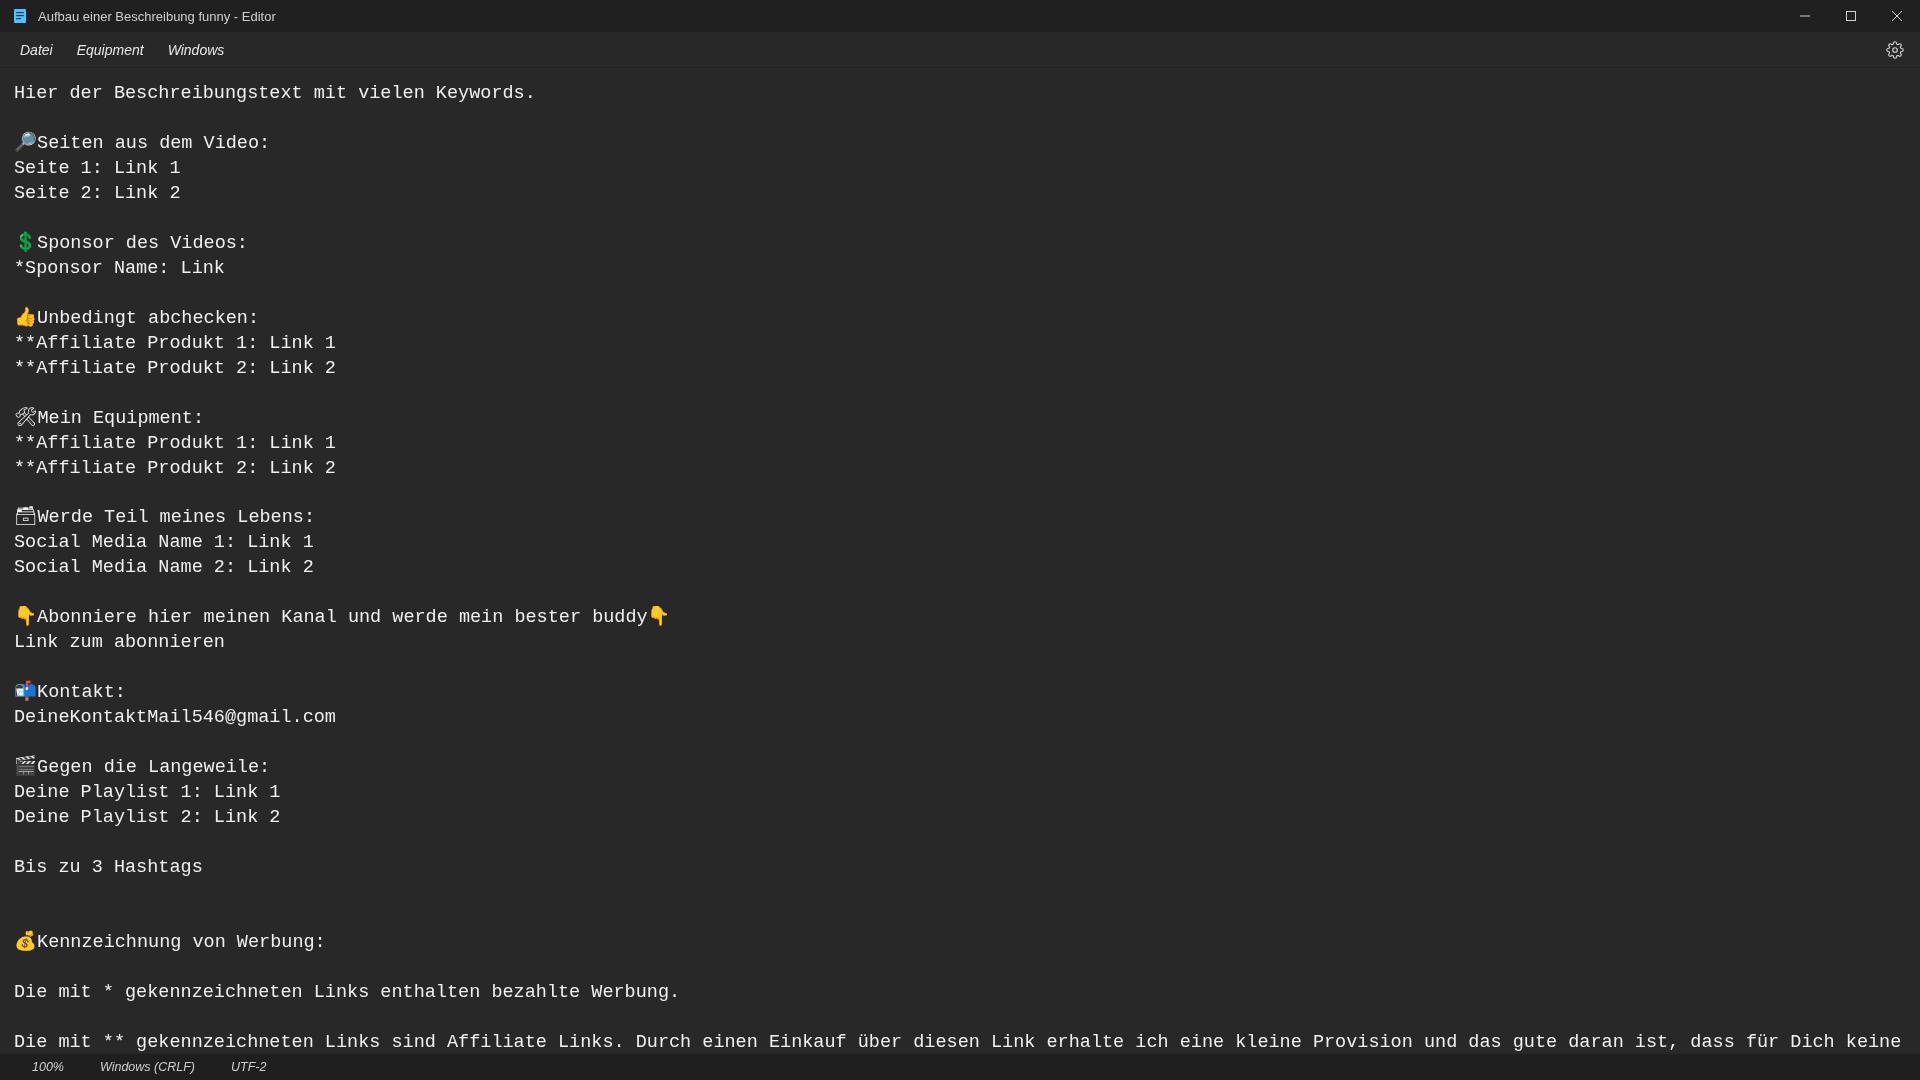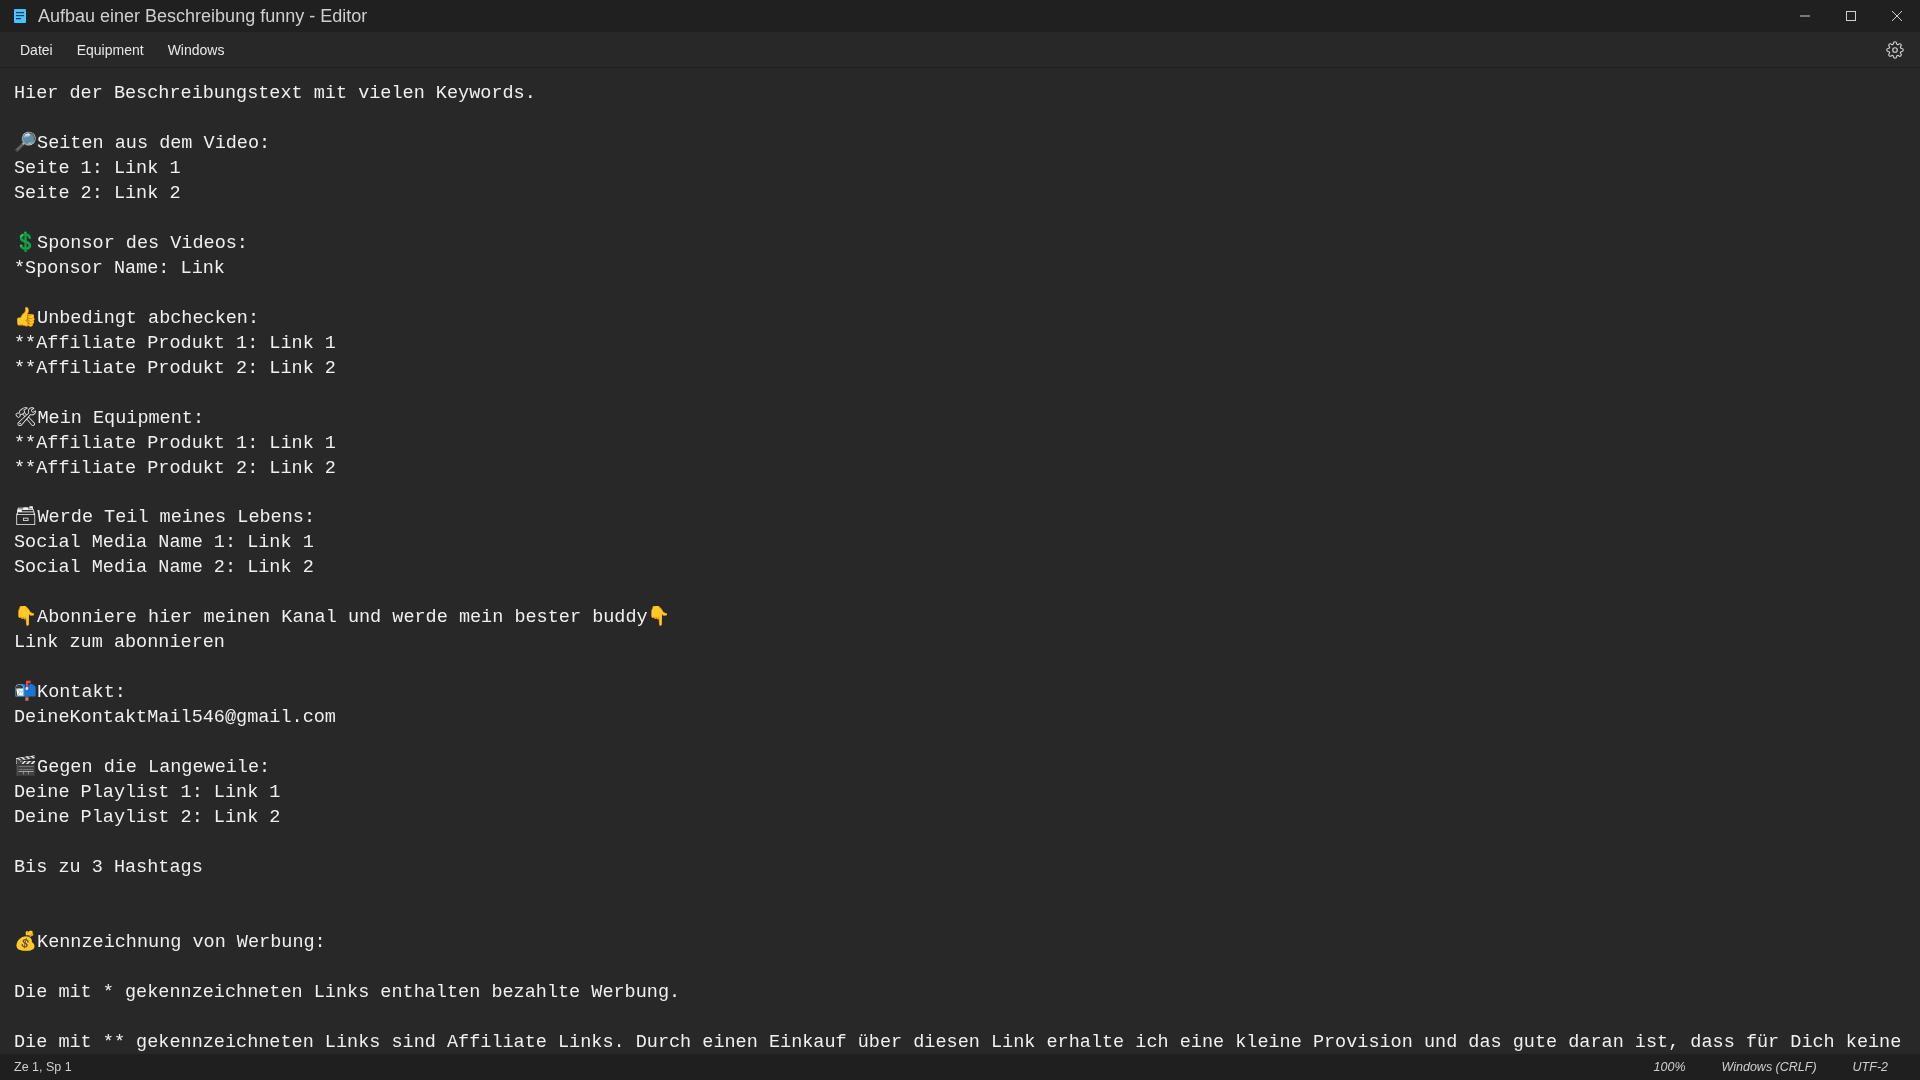--- a/index.html
+++ b/index.html
@@ -12,21 +12,21 @@
     overflow: hidden;
     display: flex;
     flex-direction: column;
   }
   .titlebar {
     height: 32px;
     background: #202020;
     display: flex;
     align-items: center;
     padding-left: 12px;
-    font-size: 18px;
+    font-size: 13px;
     color: #cfcfcf;
   }
   .titlebar .app-icon {
     width: 16px; height: 16px;
     margin-right: 10px;
     display: inline-flex;
     align-items: center; justify-content: center;
   }
   .titlebar .title { flex: 0 0 auto; }
   .titlebar .spacer { flex: 1; }
@@ -36,20 +36,21 @@
     color: #cfcfcf;
   }
 
   .menubar {
     height: 36px;
     background: #282828;
     display: flex;
     align-items: center;
     padding: 0 8px;
     border-bottom: 1px solid #1e1e1e;
+    font-style: italic;
   }
   .menu-item {
     padding: 6px 12px;
     font-size: 14px;
     color: #e8e8e8;
     border-radius: 3px;
   }
   .menubar .spacer { flex: 1; }
   .settings-btn {
     width: 34px; height: 34px;
@@ -159,19 +160,16 @@
 Bis zu 3 Hashtags
 
 
 💰Kennzeichnung von Werbung:
 
 Die mit * gekennzeichneten Links enthalten bezahlte Werbung.
 
 Die mit ** gekennzeichneten Links sind Affiliate Links. Durch einen Einkauf über diesen Link erhalte ich eine kleine Provision und das gute daran ist, dass für Dich keine zusätzlichen Kosten entstehen.</div>
 
 <div class="statusbar">
-  <div class="left">
-    <span>Ze 1, Sp 1</span>
-  </div>
   <div class="cell">100%</div>
   <div class="cell">Windows (CRLF)</div>
   <div class="cell">UTF-2</div>
 </div>
 
 </body></html>

